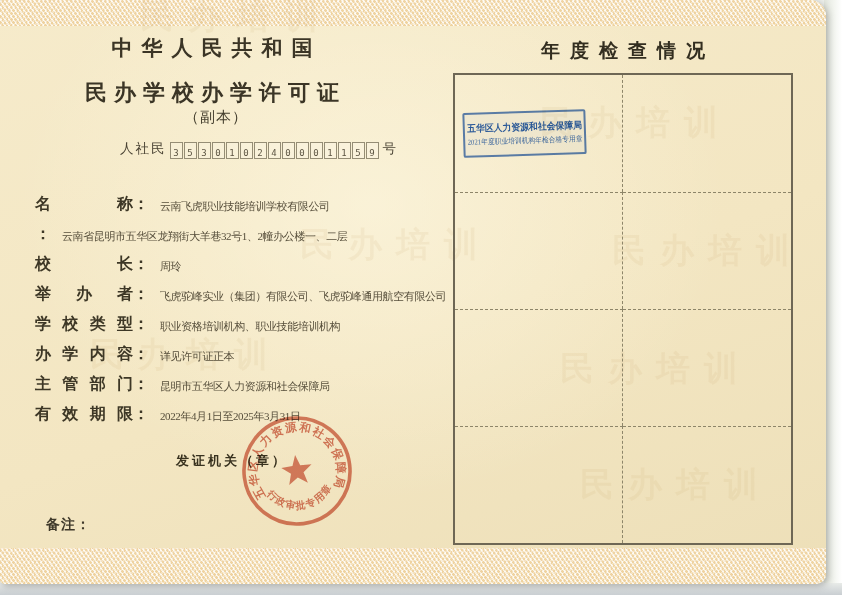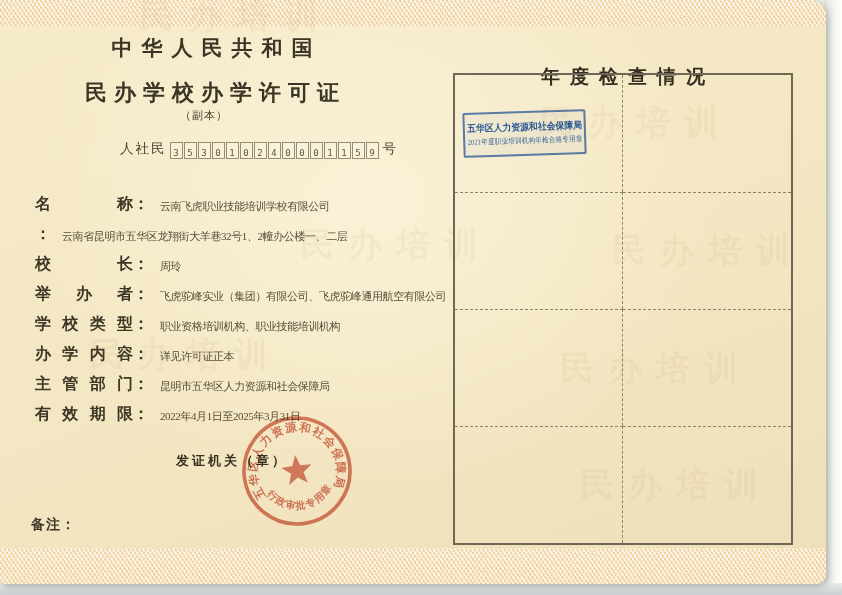--- a/index.html
+++ b/index.html
@@ -33,22 +33,22 @@
   .band-top{top:0;height:26px;border-radius:3px 16px 0 0;}
   .band-bottom{bottom:0;height:36px;border-radius:0 0 10px 5px;}
   
   .wm{position:absolute;font-family:"Liberation Sans","DejaVu Sans",sans-serif;
     font-weight:bold;font-size:34px;letter-spacing:14px;color:#bf9858;
     opacity:.09;white-space:nowrap;pointer-events:none;}
   
   .title-block{position:absolute;left:0;top:34px;width:424px;text-align:center;color:#3b3526;}
   .t1{font-size:21px;font-weight:bold;letter-spacing:9px;text-indent:9px;text-align:center;}
   .t2{font-size:22px;font-weight:bold;letter-spacing:7px;text-indent:7px;margin-top:16px;}
-  .subcopy{position:absolute;left:0;top:108px;width:408px;text-align:center;
-    font-size:11px;color:#46402f;letter-spacing:1px;}
+  .subcopy{position:absolute;left:12px;top:108px;width:408px;text-align:center;
+    font-size:15px;color:#46402f;letter-spacing:1px;}
   
   .licrow{position:absolute;left:120px;top:140px;display:flex;align-items:flex-end;color:#4a4334;}
   .licrow .pre,.licrow .suf{font-size:13.5px;letter-spacing:2px;}
   .licrow .suf{margin-left:3px;}
   .dboxes{display:flex;margin-left:3px;}
   .dbox{width:11px;height:15px;border:1px solid #958d75;margin-right:1px;
     background:rgba(255,255,255,.18);
     display:flex;align-items:flex-end;justify-content:center;
     font-family:"DejaVu Sans Mono",monospace;font-size:9px;color:#5c5442;
     transform:translateY(1px);}
@@ -58,25 +58,25 @@
   .flabel{display:inline-block;width:98px;text-align:justify;text-align-last:justify;
     text-justify:inter-character;font-size:16px;font-weight:bold;color:#3d3726;}
   .fcolon{font-size:16px;font-weight:bold;color:#3d3726;}
   .fval{font-size:11px;letter-spacing:-0.4px;color:#564e3b;margin-left:11px;
     position:relative;top:5px;}
   
   .issuer{position:absolute;left:176px;top:452px;font-size:13px;font-weight:bold;
     letter-spacing:3px;color:#38321f;}
   .seal{position:absolute;left:236px;top:410px;width:122px;height:122px;
     transform:rotate(-7deg);opacity:.85;mix-blend-mode:multiply;}
-  .remarks{position:absolute;left:31px;top:516px;font-size:14px;font-weight:bold;
+  .remarks{position:absolute;left:46px;top:516px;font-size:14px;font-weight:bold;
     color:#3f392a;letter-spacing:1px;}
   
   .insp-title{position:absolute;left:453px;top:38px;width:340px;text-align:center;
-    font-size:19px;font-weight:bold;letter-spacing:10px;text-indent:10px;color:#332e20;margin-top:26px;}
+    font-size:19px;font-weight:bold;letter-spacing:10px;text-indent:10px;color:#332e20;}
   .insp-table{position:absolute;left:453px;top:73px;width:340px;height:472px;
     box-sizing:border-box;border:2px solid #6e6755;
     display:grid;grid-template-columns:1fr 1fr;grid-template-rows:repeat(4,1fr);}
   .icell{box-sizing:border-box;}
   .icell:nth-child(odd){border-right:1px dashed #8d8569;}
   .icell:nth-child(n+3){border-top:1px dashed #8d8569;}
   
   .stamp{position:absolute;left:463px;top:111px;width:119px;height:41px;
     border:2px solid rgba(40,92,184,.75);border-radius:2px;
     transform:rotate(-1.8deg);

